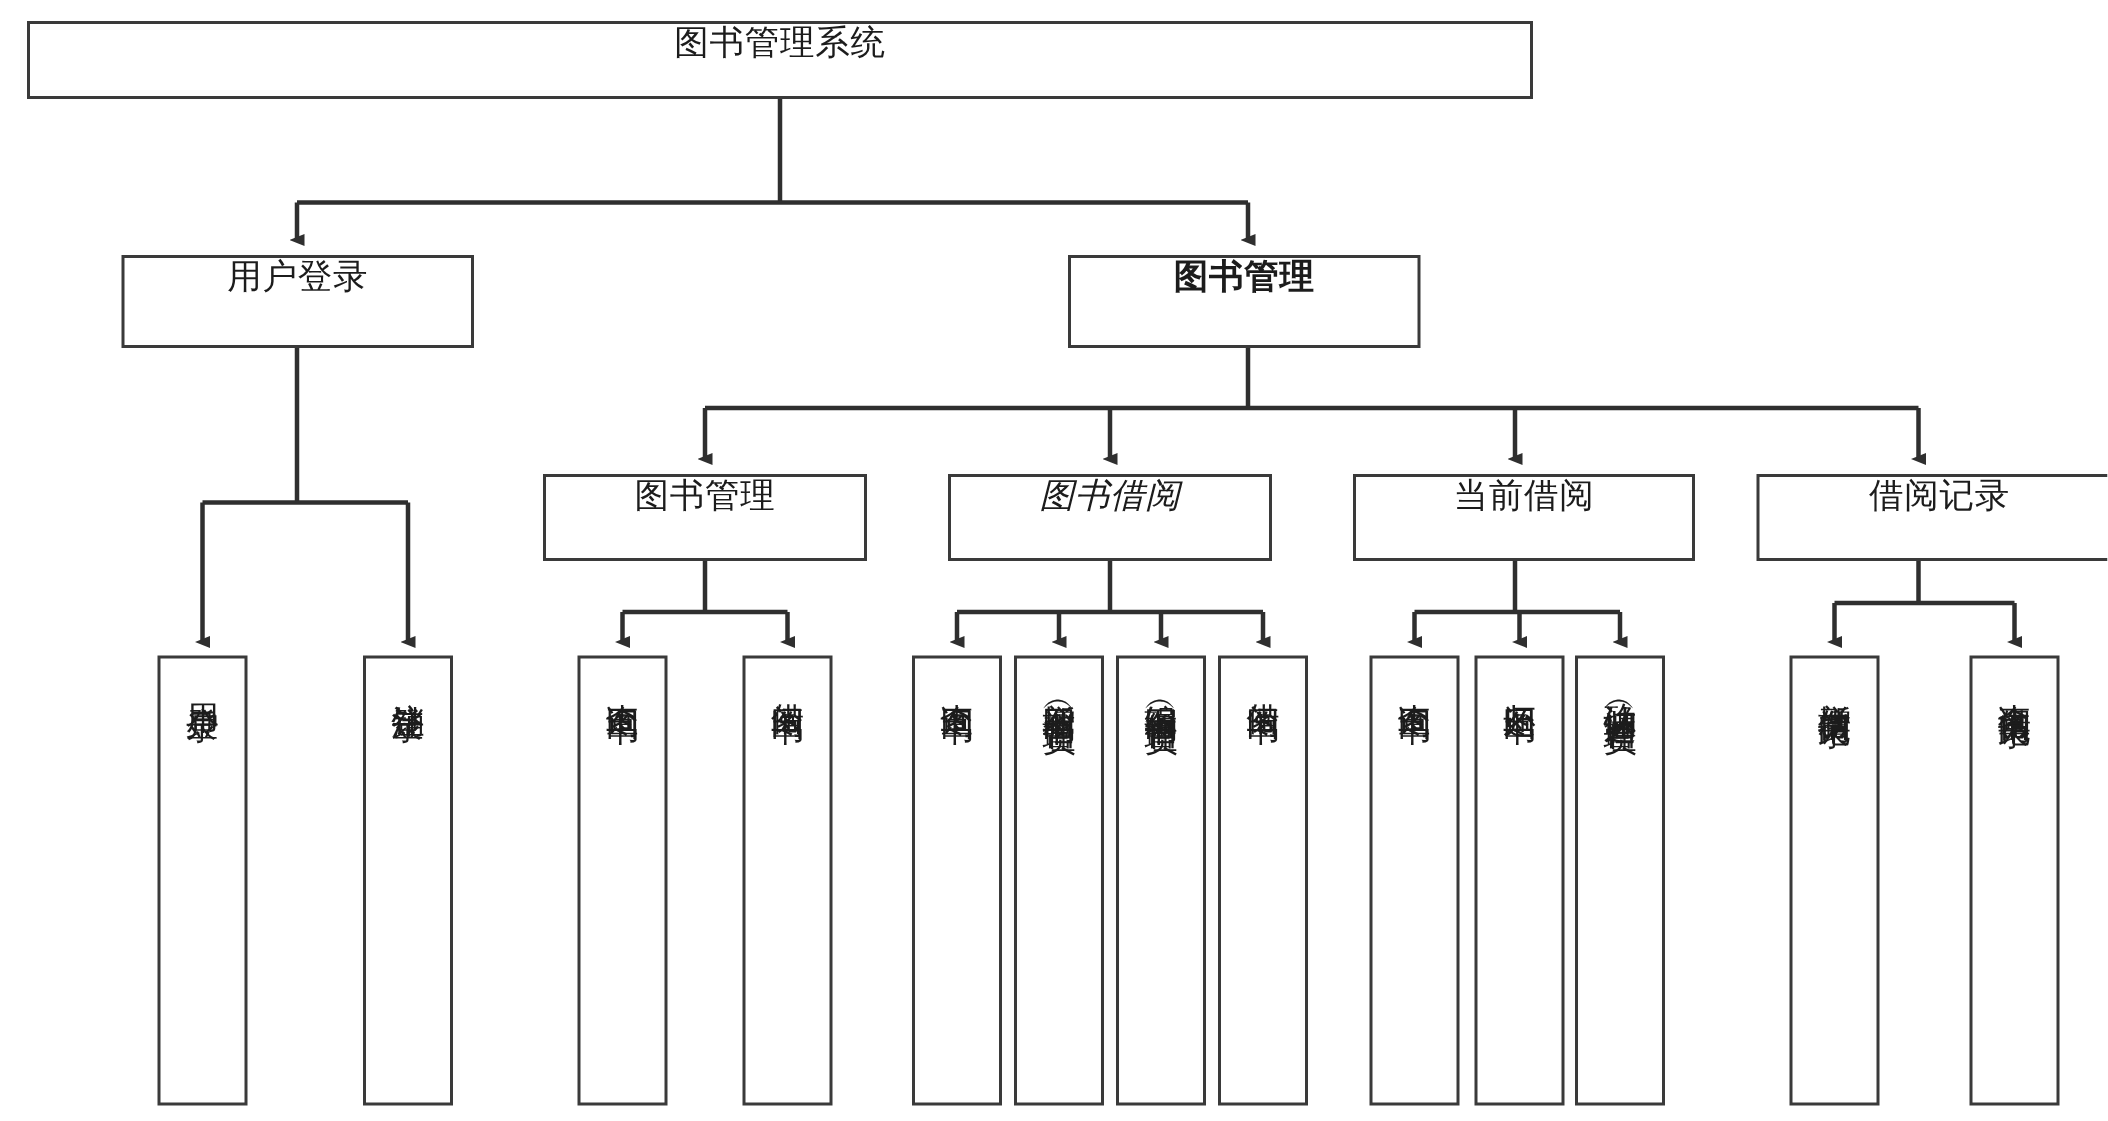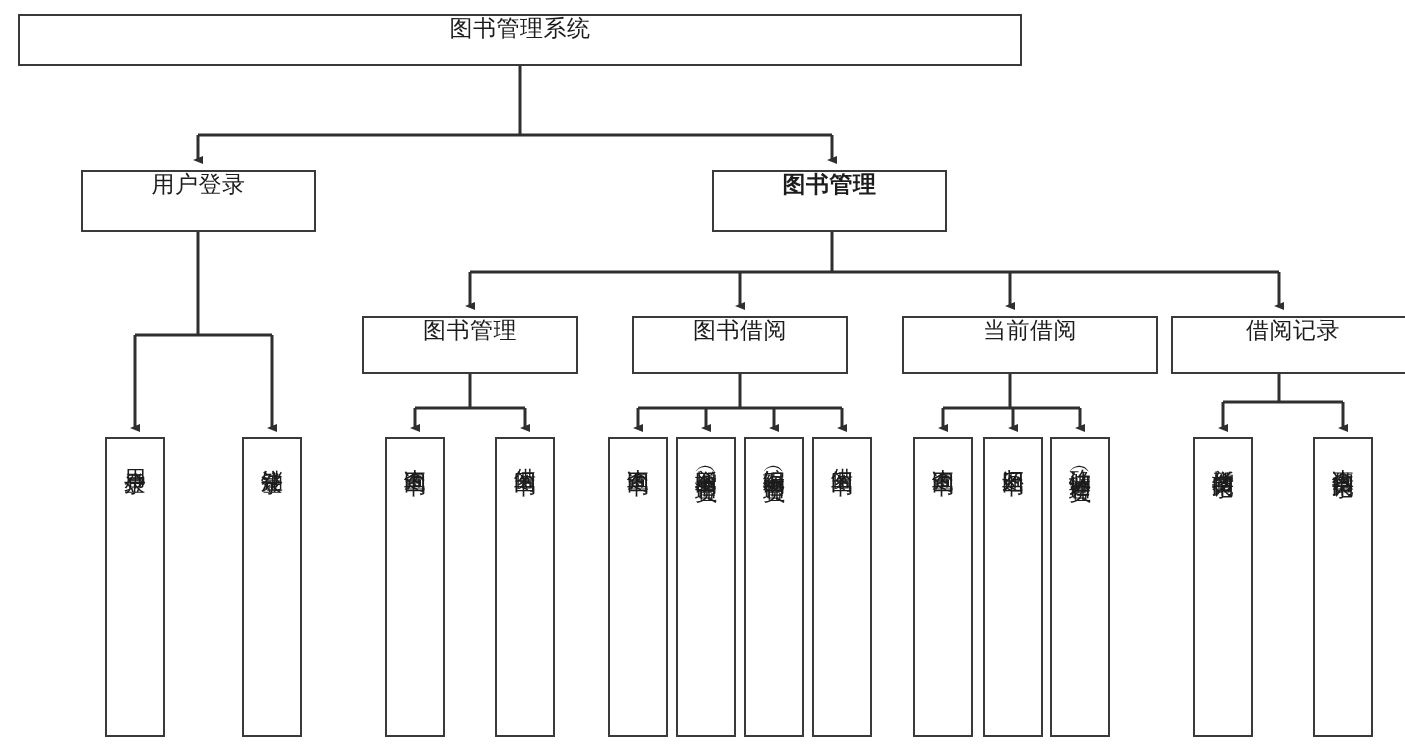--- a/index.html
+++ b/index.html
@@ -130,24 +130,24 @@
   <div class="node horiz" style="left:81px; top:170px; width:235px; height:62px;">
     <span class="label">用户登录</span>
   </div>
   <div class="node horiz" style="left:712px; top:170px; width:235px; height:62px;font-weight:bold;">
     <span class="label">图书管理</span>
   </div>
 
   <div class="node horiz" style="left:362px; top:316px; width:216px; height:58px;">
     <span class="label">图书管理</span>
   </div>
-  <div class="node horiz" style="left:632px; top:316px; width:216px; height:58px;">
+  <div class="node horiz" style="left:632px; top:316px; width:216px; height:58px;font-style:italic;">
     <span class="label">图书借阅</span>
   </div>
-  <div class="node horiz" style="left:902px; top:316px; width:256px; height:58px;">
+  <div class="node horiz" style="left:902px; top:316px; width:228px; height:58px;">
     <span class="label">当前借阅</span>
   </div>
   <div class="node horiz" style="left:1171px; top:316px; width:244px; height:58px;">
     <span class="label">借阅记录</span>
   </div>
 
   <div class="node leaf" style="left:105px; top:437px; width:60px; height:300px;">
     <span class="label">用户登录</span>
   </div>
   <div class="node leaf" style="left:242px; top:437px; width:60px; height:300px;">

